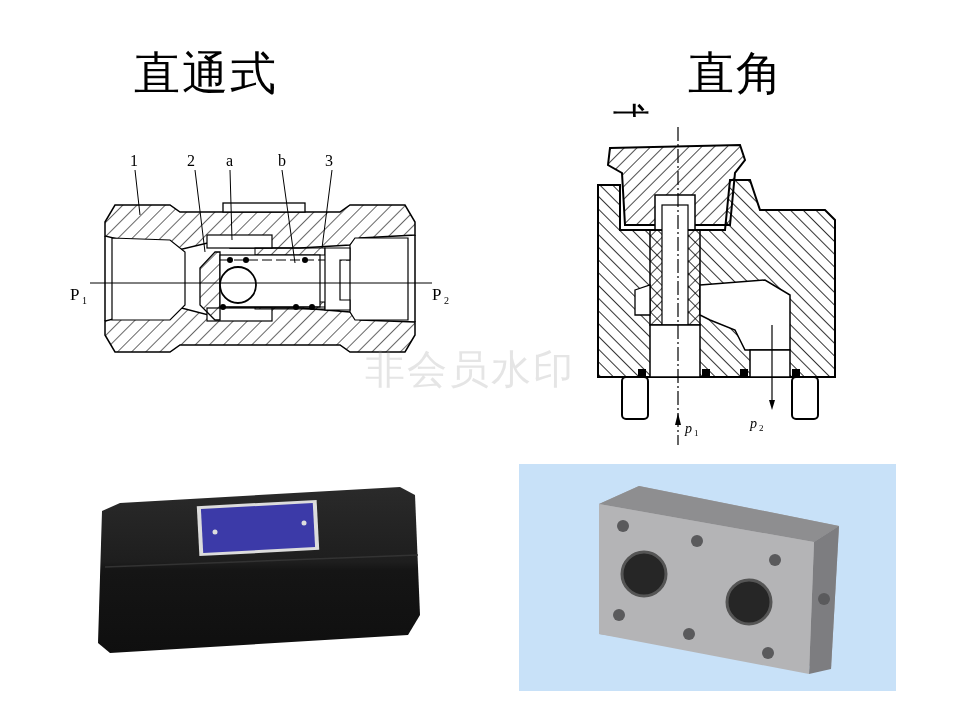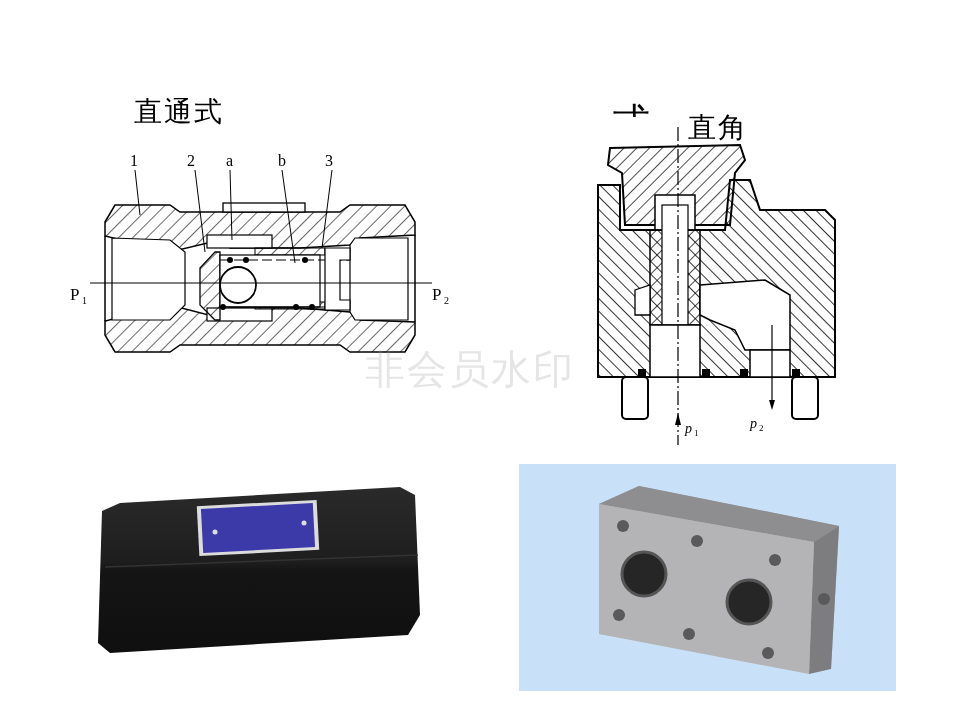--- a/index.html
+++ b/index.html
@@ -2,25 +2,25 @@
 <html><head>
   <meta charset="utf-8">
   <style>
     html, body { margin: 0; padding: 0; }
     body {
       width: 960px; height: 720px; position: relative; overflow: hidden;
       background: #ffffff;
       font-family: "DejaVu Serif", "Liberation Serif", serif;
     }
     .title {
-      position: absolute; font-size: 28px; color: #000; letter-spacing: 2px;
-      font-family: "DejaVu Serif", "Liberation Serif", serif; line-height: 1; margin-top: 48px;
+      position: absolute; font-size: 46px; color: #000; letter-spacing: 2px;
+      font-family: "DejaVu Serif", "Liberation Serif", serif; line-height: 1;
     }
     #title-left { left: 134px; top: 50px; }
-    #title-right { left: 688px; top: 66px; }
+    #title-right { left: 688px; top: 50px; }
     #title-right-wrap {
       position: absolute; left: 612px; top: 103px; width: 60px; height: 14px;
       overflow: hidden; font-size: 38px; line-height: 1;
     }
     #title-right-wrap span { display: block; margin-top: 0; }
     .figure { position: absolute; }
     #fig-inline { left: 60px; top: 140px; width: 400px; height: 240px; }
     #fig-angle { left: 580px; top: 115px; width: 280px; height: 335px; }
     #photo-inline { left: 90px; top: 475px; width: 340px; height: 190px; }
     #photo-angle {

